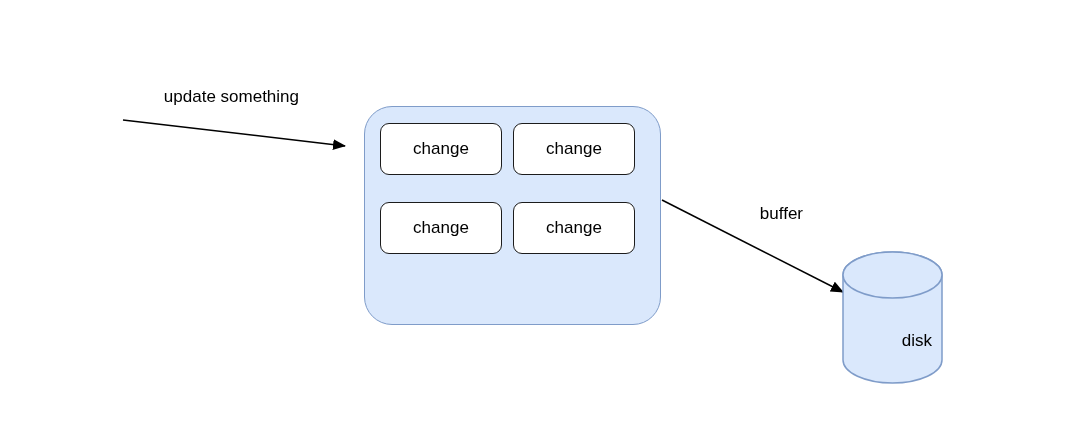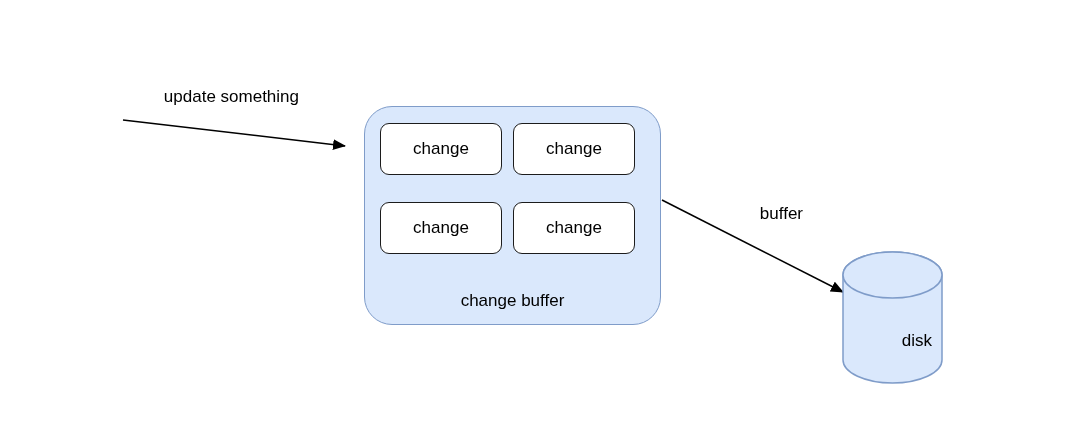--- a/index.html
+++ b/index.html
@@ -95,21 +95,20 @@
     </div>
     <div class="change-box r1c2">
       <span>change</span>
     </div>
     <div class="change-box r2c1">
       <span>change</span>
     </div>
     <div class="change-box r2c2">
       <span>change</span>
     </div>
-    <div class="buffer-title">change buffer</div>
   </div>
 
   <div class="label merge-label">buffer</div>
 
   <svg class="overlay" viewBox="0 0 1080 446" xmlns="http://www.w3.org/2000/svg">
     <defs>
       <marker id="arrowhead" markerUnits="userSpaceOnUse" markerWidth="14" markerHeight="11" refX="12" refY="5.5" orient="auto">
         <path class="arrow-head" d="M0,0 L13,5.5 L0,11 Z"></path>
       </marker>
     </defs>

